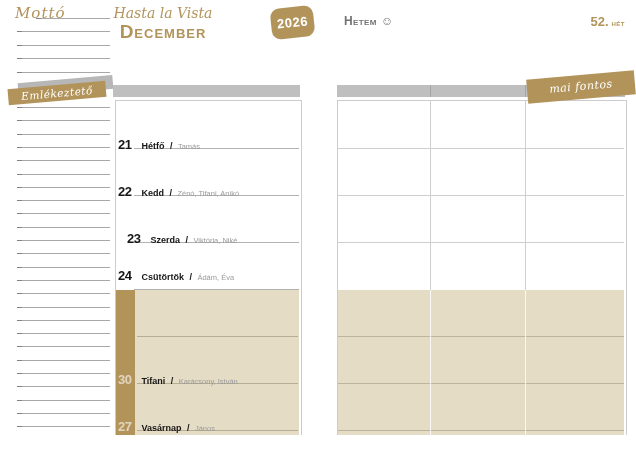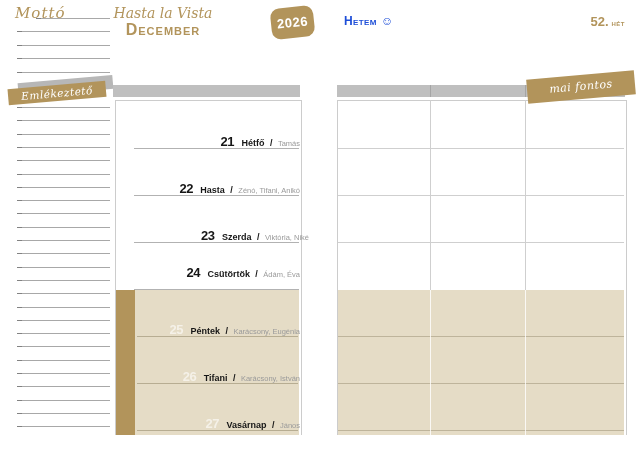--- a/index.html
+++ b/index.html
@@ -6,26 +6,26 @@
   #page {
     position:relative; width:636px; height:435px; background:#fff;
     font-family:"Liberation Sans", sans-serif; overflow:hidden;
   }
   .abs { position:absolute; }
   .script { font-family:"DejaVu Serif", serif; font-style:italic; }
 
   
   #motto-label { left:15px; top:4px; font-size:15px; color:#b2945b; letter-spacing:1px; }
   #tagline { left:106px; top:5px; width:114px; text-align:center; font-size:14px; color:#b2945b; }
-  #month-title { left:106px; top:21px; width:114px; text-align:center; font-size:16px; font-weight:bold;
+  #month-title { left:106px; top:21px; width:114px; text-align:center; font-size:19px; font-weight:bold;
                  color:#b2945b; font-variant:small-caps; letter-spacing:1px; }
   #year-badge { left:271px; top:7px; width:43px; height:31px; background:#b2945b; border-radius:9px;
                 transform:rotate(-6deg); color:#fff; font-weight:bold; font-size:13px;
                 line-height:31px; text-align:center; letter-spacing:.5px; }
-  #week-label { left:344px; top:14px; font-size:12px; font-weight:bold; color:#1d4ed8;
+  #week-label { left:344px; top:14px; font-size:12px; font-weight:bold; color:#737373;
                 font-variant:small-caps; letter-spacing:.4px; }
   #week-label .smiley { font-size:12px; margin-left:4px; font-weight:normal; }
   #week-number-wrap { left:548px; top:12px; width:77px; text-align:right; color:#b2945b; }
   #week-number { font-size:13px; font-weight:bold; }
   #week-word { font-size:9px; font-weight:bold; font-variant:small-caps; margin-left:3px; letter-spacing:.5px; }
 
   
   .hline { position:absolute; height:1px;
            background:linear-gradient(to right,#828282 0 5px,#a8a8a8 5px); }
 
@@ -36,21 +36,21 @@
 
   
   #left-gray-bar { left:113px; top:85px; width:187px; height:12px; background:#bfbfbf; }
   #left-box { left:115px; top:100px; width:185px; height:340px; background:#fff; border:1px solid #cccccc; }
   #left-beige { left:116px; top:290px; width:183px; height:150px; background:#e5dcc6; }
   #gold-strip { left:116px; top:290px; width:19px; height:150px; background:#b2945b; }
 
   .day-underline { position:absolute; left:134px; width:165px; height:1px; background:#b2b2b2; }
   .day-underline.weekend { left:137px; width:161px; background:#b7ad92; }
 
-  .day-row { position:absolute; left:118px; width:182px; height:16px; line-height:18px; white-space:nowrap;text-align:right; }
+  .day-row { position:absolute; left:118px; width:182px; height:16px; line-height:24px; white-space:nowrap; }
   .day-row .num { display:inline-block; width:16px; font-weight:bold; font-size:13px;
                   color:#161616; letter-spacing:-.5px; }
   .day-row.weekend .num { color:rgba(255,255,255,.6); }
   .day-row .dayname { font-weight:bold; font-size:9px; color:#161616; margin-left:3px; }
   .day-row .sep { font-weight:bold; font-size:9px; color:#161616; margin:0 1px; }
   .day-row .namedays { font-size:7.5px; color:#9a9a9a; }
 
   
   #right-gray-bar { left:337px; top:85px; width:288px; height:12px; background:#bfbfbf; }
   #right-box { left:337px; top:100px; width:288px; height:340px; background:#fff; border:1px solid #cccccc; }
@@ -132,44 +132,38 @@
   <div class="day-underline weekend" style="top:430px;"></div>
 
   <div class="day-row" style="top:132px;">
     <span class="num">21</span>
     <span class="dayname">Hétfő</span>
     <span class="sep">/</span>
     <span class="namedays">Tamás</span>
   </div>
   <div class="day-row" style="top:179px;">
     <span class="num">22</span>
-    <span class="dayname">Hasta</span>
+    <span class="dayname">Kedd</span>
     <span class="sep">/</span>
     <span class="namedays">Zénó, Tifani, Anikó</span>
   </div>
   <div class="day-row" style="top:226px;margin-left:9px;">
     <span class="num">23</span>
     <span class="dayname">Szerda</span>
     <span class="sep">/</span>
     <span class="namedays">Viktória, Niké</span>
   </div>
   <div class="day-row" style="top:263px;">
     <span class="num">24</span>
     <span class="dayname">Csütörtök</span>
     <span class="sep">/</span>
     <span class="namedays">Ádám, Éva</span>
   </div>
-  <div class="day-row weekend" style="top:320px;">
-    <span class="num">25</span>
-    <span class="dayname">Péntek</span>
-    <span class="sep">/</span>
-    <span class="namedays">Karácsony, Eugénia</span>
-  </div>
   <div class="day-row weekend" style="top:367px;">
-    <span class="num">26</span>
+    <span class="num">30</span>
     <span class="dayname">Tifani</span>
     <span class="sep">/</span>
     <span class="namedays">Karácsony, István</span>
   </div>
   <div class="day-row weekend" style="top:414px;">
     <span class="num">27</span>
     <span class="dayname">Vasárnap</span>
     <span class="sep">/</span>
     <span class="namedays">János</span>
   </div>

